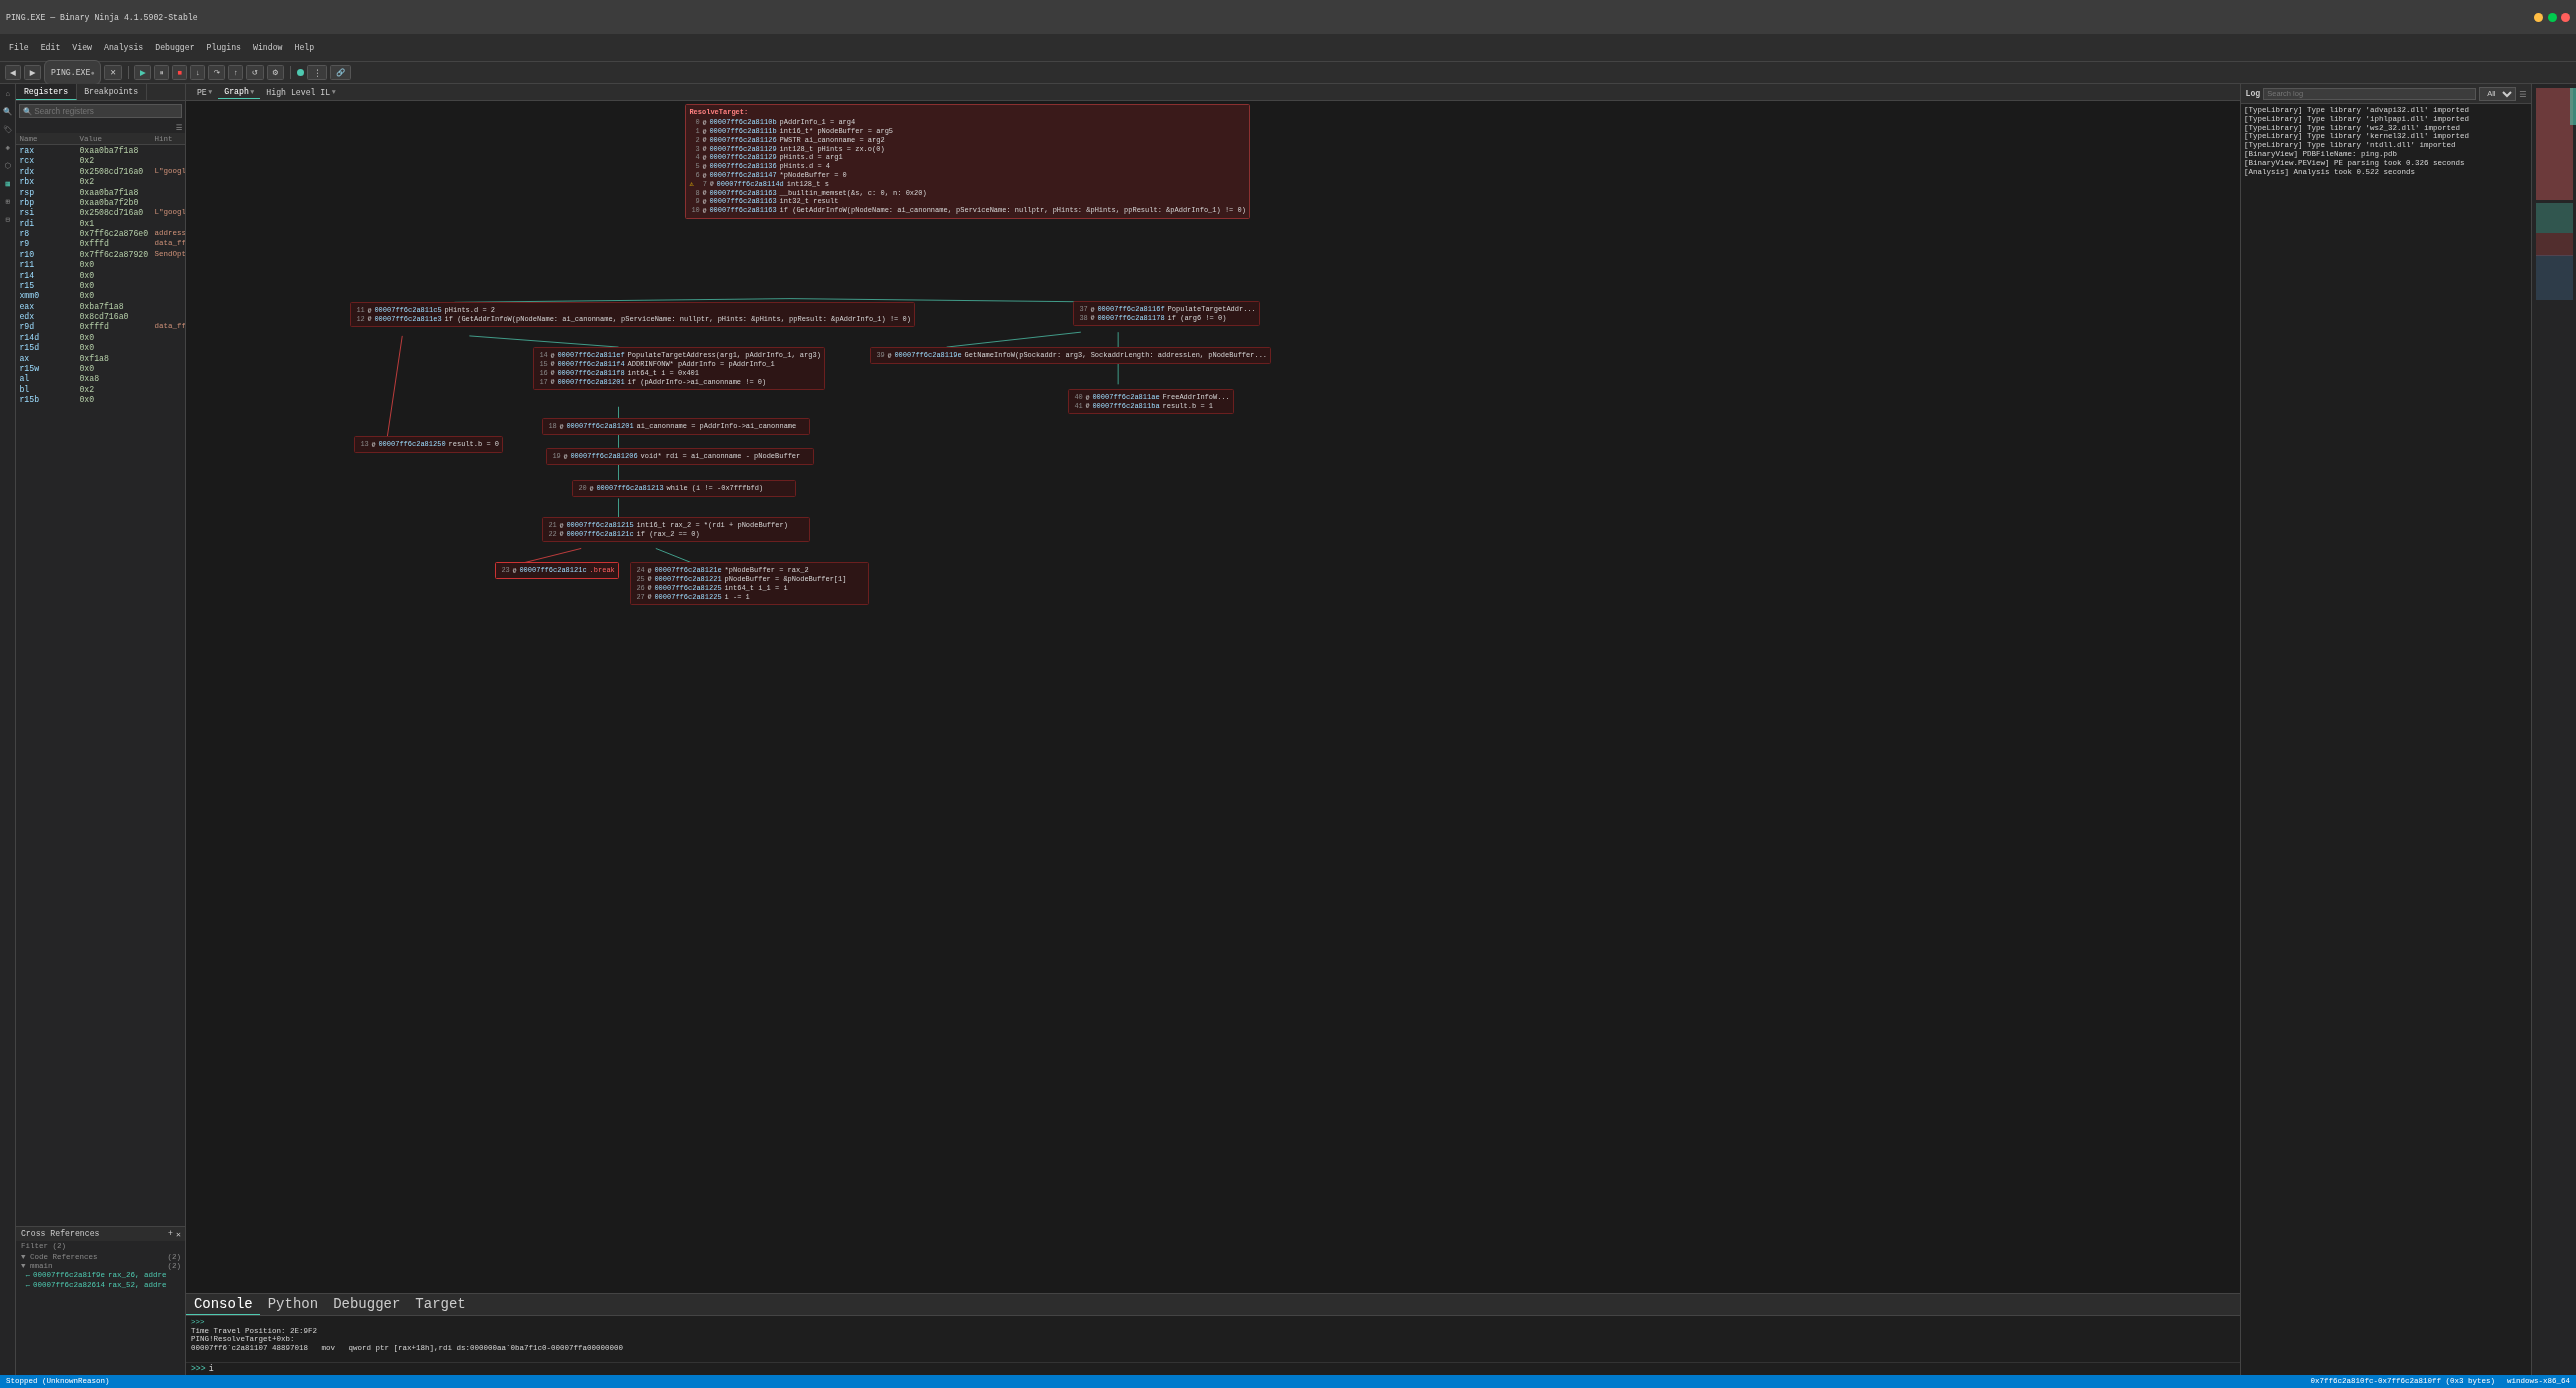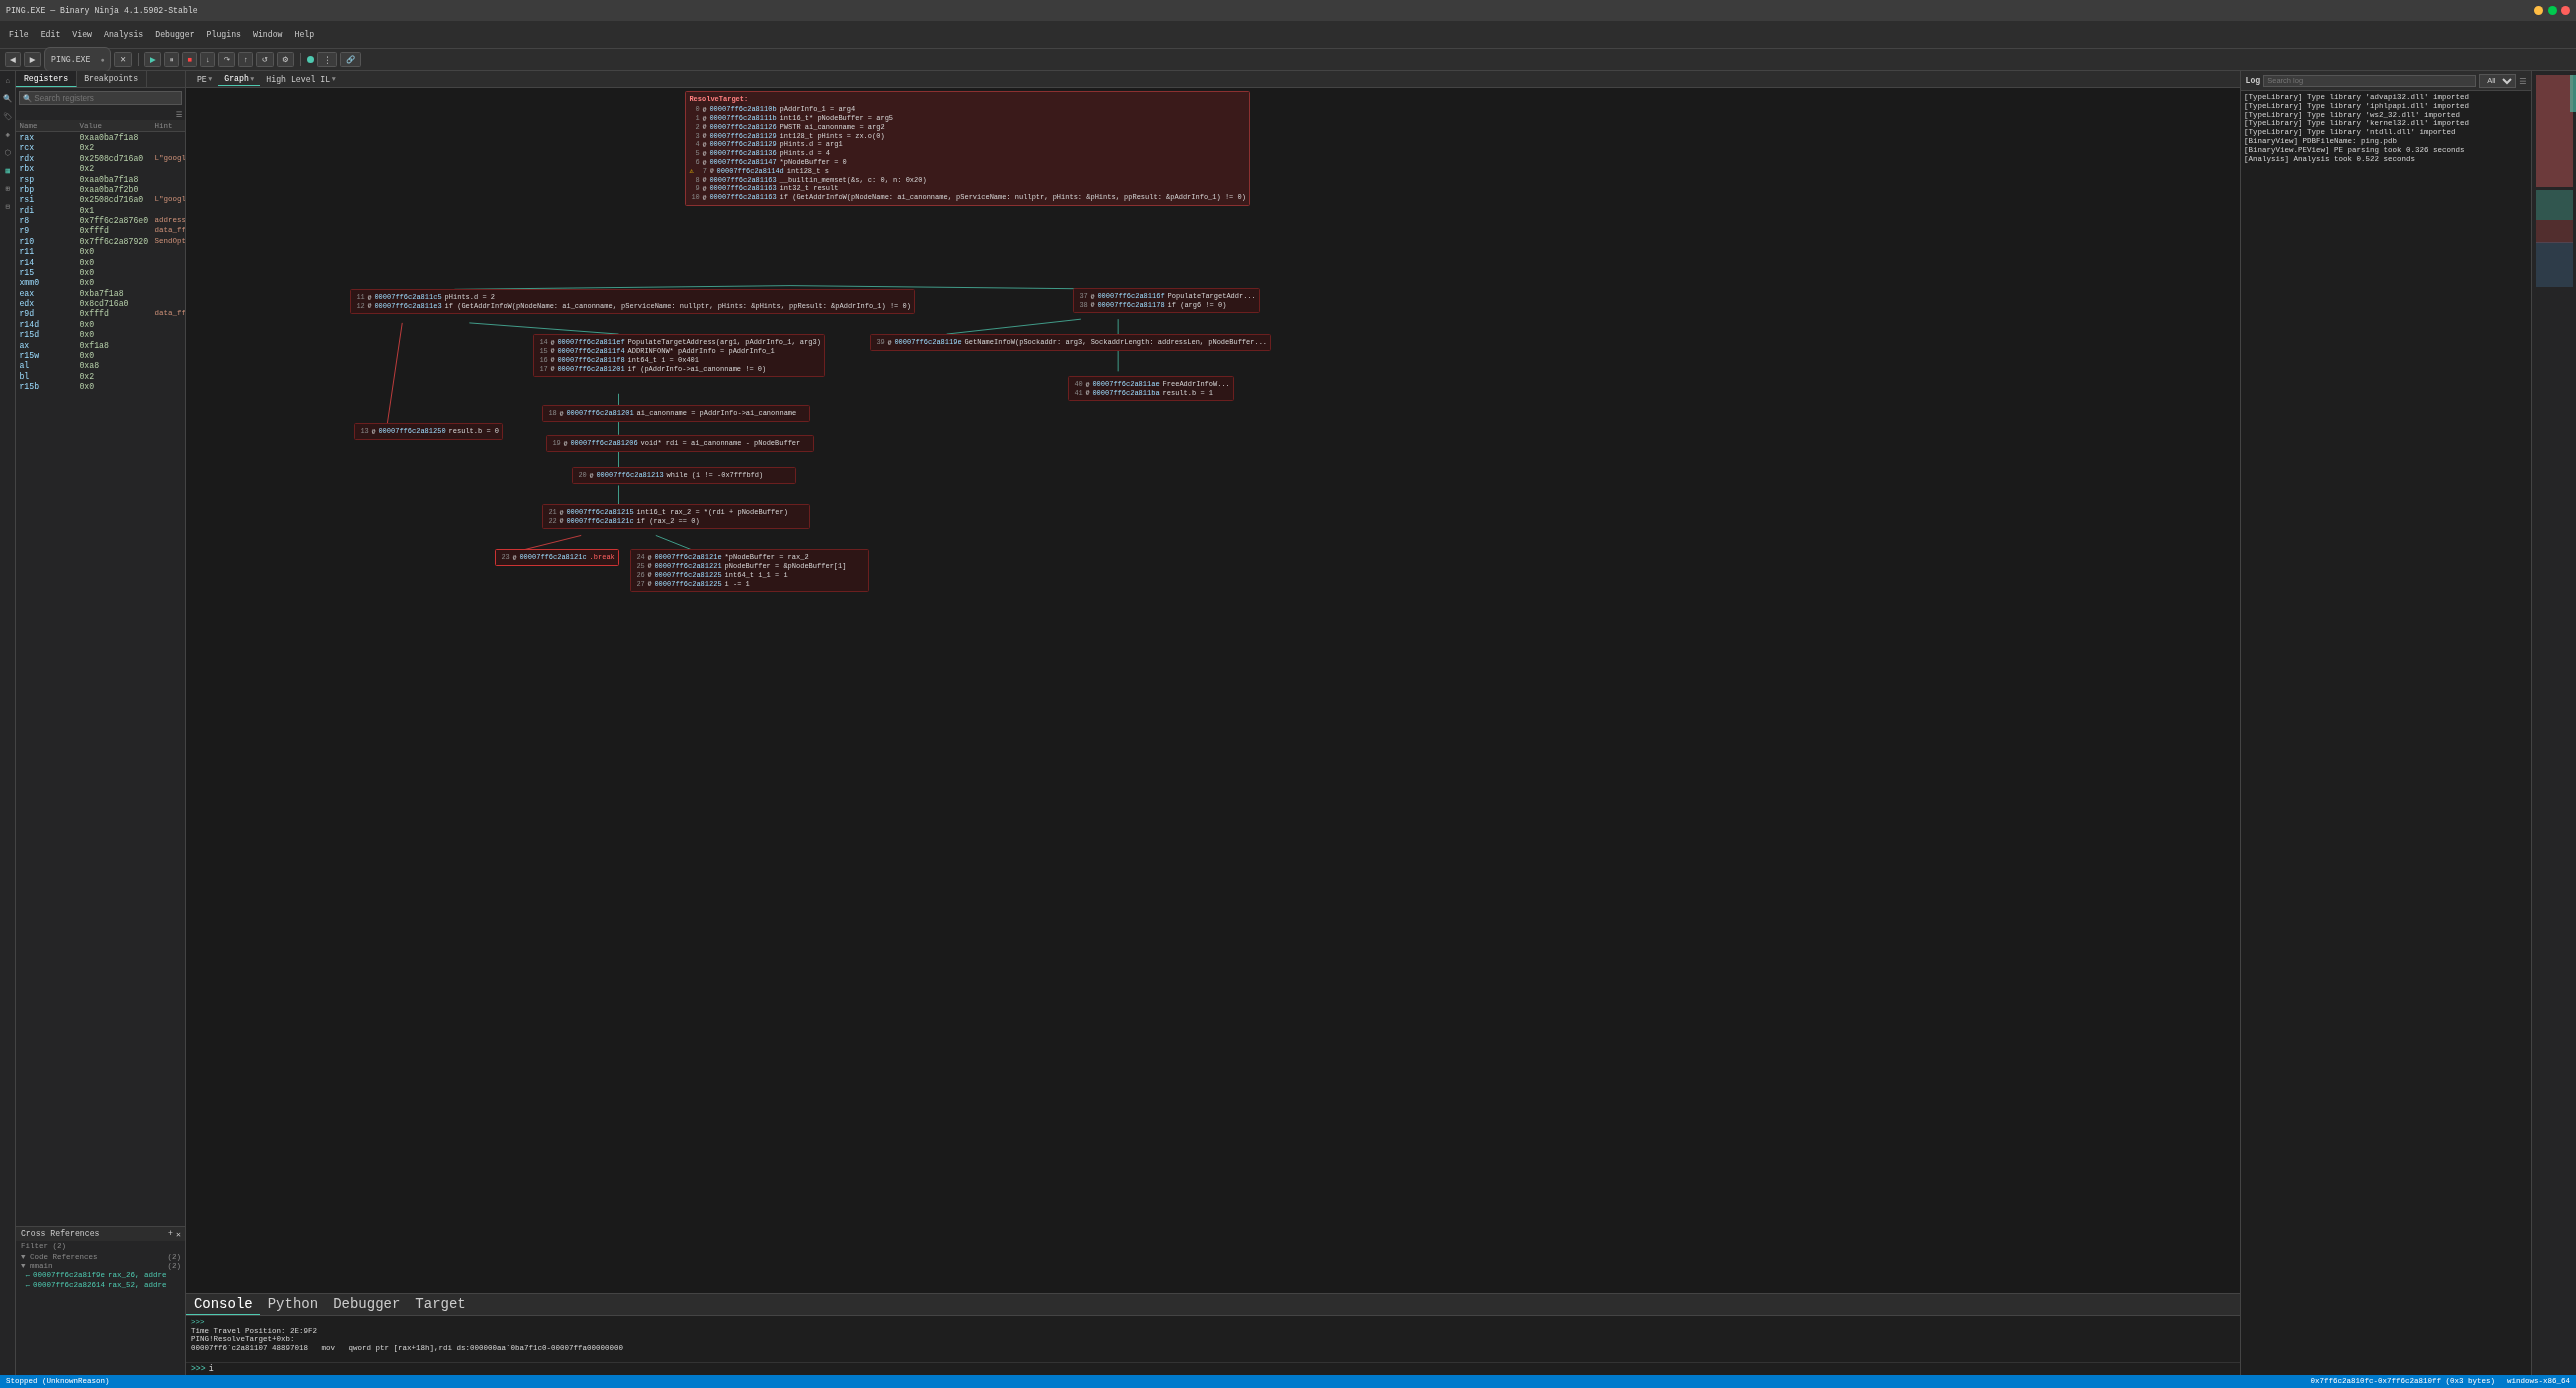--- a/index.html
+++ b/index.html
@@ -1,19 +1,19 @@
 <!DOCTYPE html>
 <html style="font-size:12px"><head>
   <meta charset="utf-8">
   <style>
     * { box-sizing: border-box; margin: 0; padding: 0; }
     body { background: #1e1e1e; color: #d4d4d4; font-family: 'Consolas', 'Courier New', monospace; font-size: 8.2px; overflow: hidden; width: 100vw; height: 100vh; display: flex; flex-direction: column; }
 
     
-    #title-bar { background: #3c3c3c; height: 21px; display: flex; align-items: center; padding: 0 6px; justify-content: space-between; flex-shrink: 0; }
+    #title-bar { background: #3c3c3c; height: 34px; display: flex; align-items: center; padding: 0 6px; justify-content: space-between; flex-shrink: 0; }
     #title-bar-controls { display: flex; gap: 4.5px; }
     .title-btn { width: 9px; height: 9px; border-radius: 50%; border: none; cursor: pointer; }
     .min-btn { background: #ffbd44; }
     .max-btn { background: #00ca4e; }
     .close-btn { background: #ff605c; }
 
     
     #menu-bar { background: #2d2d2d; height: 28px; display: flex; align-items: center; padding: 0 3px; flex-shrink: 0; border-bottom: 0.7px solid #444; }
     .menu-item { padding: 1.5px 6px; color: #cccccc; cursor: pointer; font-size: 8.2px; }
 
@@ -145,21 +145,21 @@
   <span class="menu-item">Analysis</span>
   <span class="menu-item">Debugger</span>
   <span class="menu-item">Plugins</span>
   <span class="menu-item">Window</span>
   <span class="menu-item">Help</span>
 </div>
 
 <div id="toolbar">
   <button class="toolbar-btn">◀</button>
   <button class="toolbar-btn">▶</button>
-  <div style="background:#3c3c3c;border:0.7px solid #555;border-radius:6px;padding:7px 6px;color:#ccc;font-size:8.2px;display:flex;align-items:center;gap:10px;">
+  <div style="background:#3c3c3c;border:0.7px solid #555;border-radius:6px;padding:7px 6px;color:#ccc;font-size:8.2px;display:flex;align-items:center;gap:0;">
     <span>PING.EXE</span>
     <span style="color:#888;font-size:6.7px;">●</span>
   </div>
   <button class="toolbar-btn">✕</button>
   <div class="toolbar-sep"></div>
   <button class="toolbar-btn" style="color:#4ec9b0;">▶</button>
   <button class="toolbar-btn">⏸</button>
   <button class="toolbar-btn" style="color:#f44;">■</button>
   <button class="toolbar-btn">↓</button>
   <button class="toolbar-btn">↷</button>

